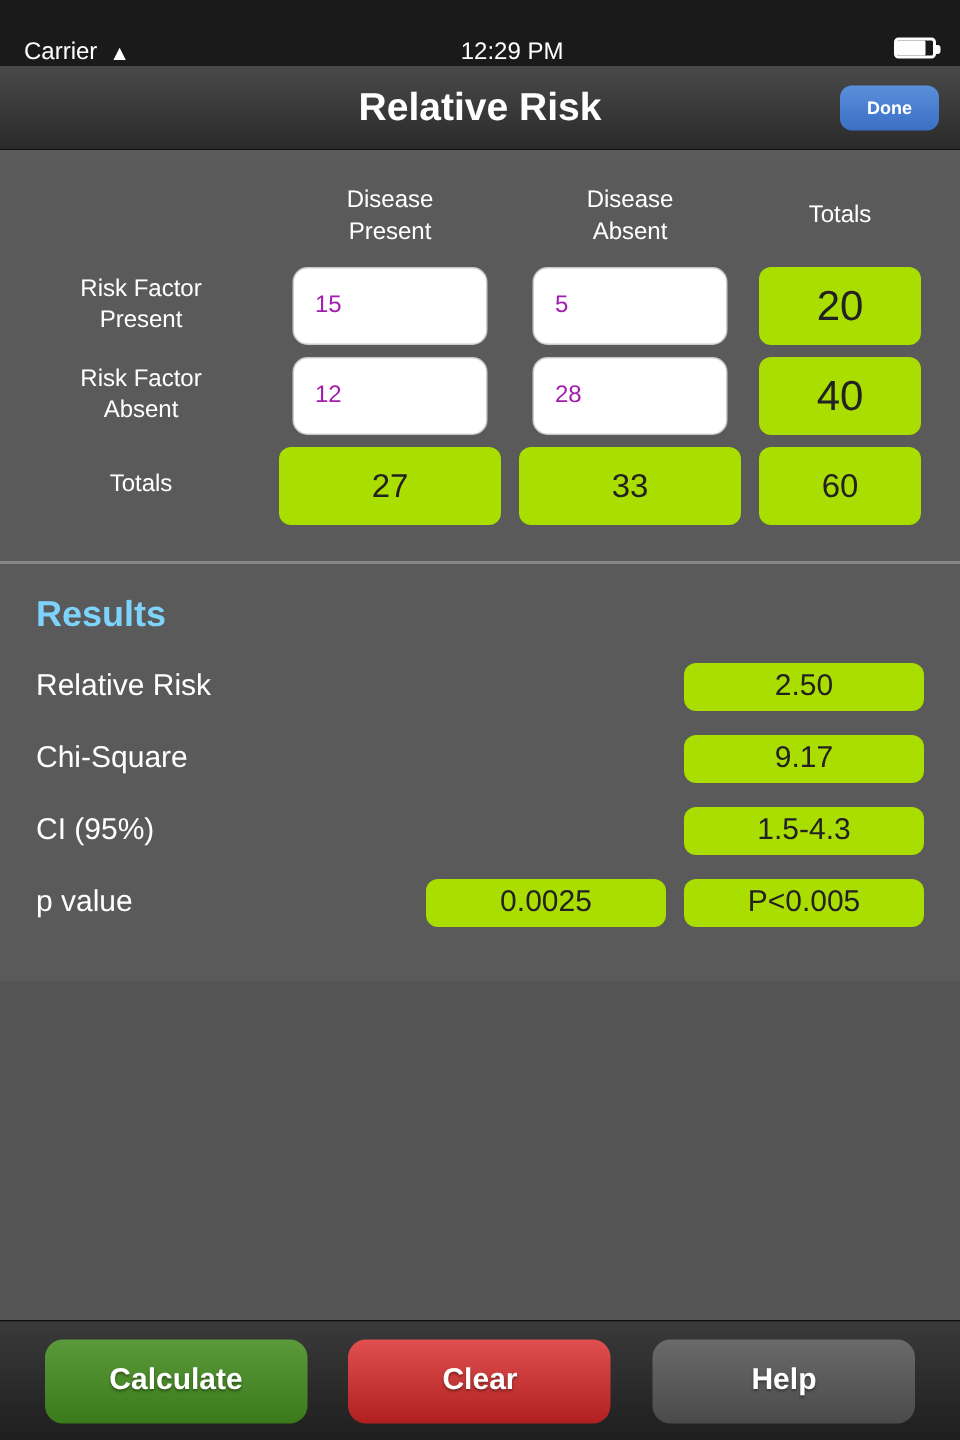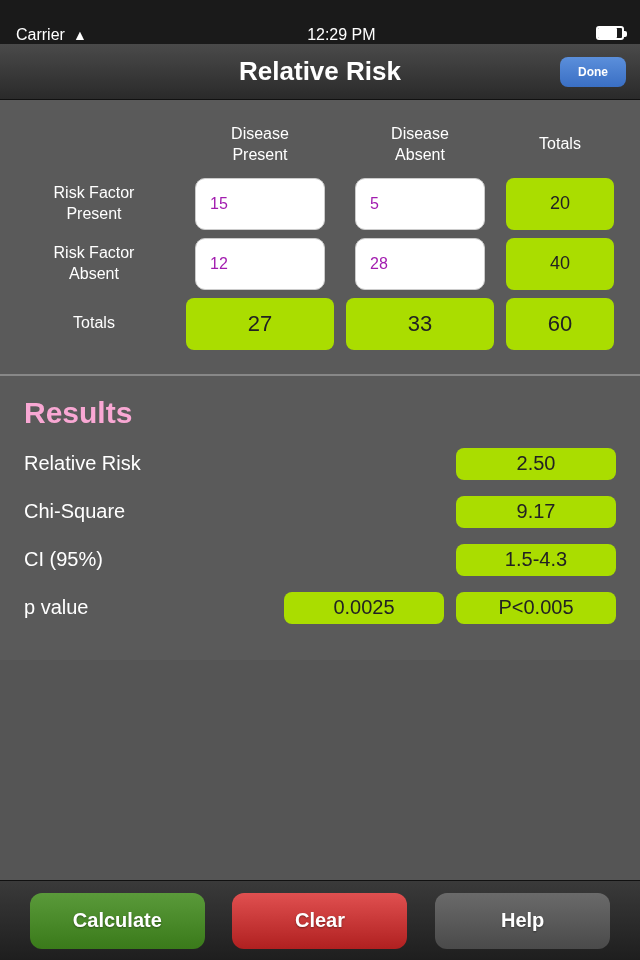--- a/index.html
+++ b/index.html
@@ -123,21 +123,21 @@
       padding-left: 14px;
       color: #a21caf;
     }
     .green-cell {
       background: #aadd00;
       border-radius: 8px;
       height: 52px;
       display: flex;
       align-items: center;
       justify-content: center;
-      font-size: 18px;
+      font-size: 28px;
       font-weight: 500;
       color: #222;
       margin: 4px 6px;
     }
     .green-cell-totals {
       background: #aadd00;
       border-radius: 8px;
       height: 52px;
       display: flex;
       align-items: center;
@@ -155,22 +155,22 @@
       background: #888;
       margin: 0;
     }
 
     
     #results-section {
       background: #5a5a5a;
       padding: 20px 24px;
     }
     .results-title {
-      color: #f9a8d4;
-      font-size: 30px;
+      color: #7dd3fc;
+      font-size: 24px;
       font-weight: bold;
       margin-bottom: 18px;
     }
     .result-row {
       display: flex;
       align-items: center;
       justify-content: space-between;
       margin-bottom: 16px;
     }
     .result-label {

